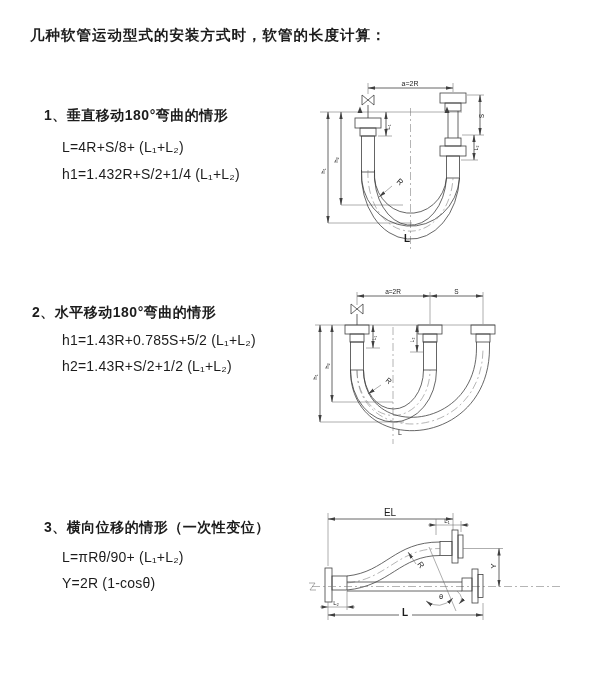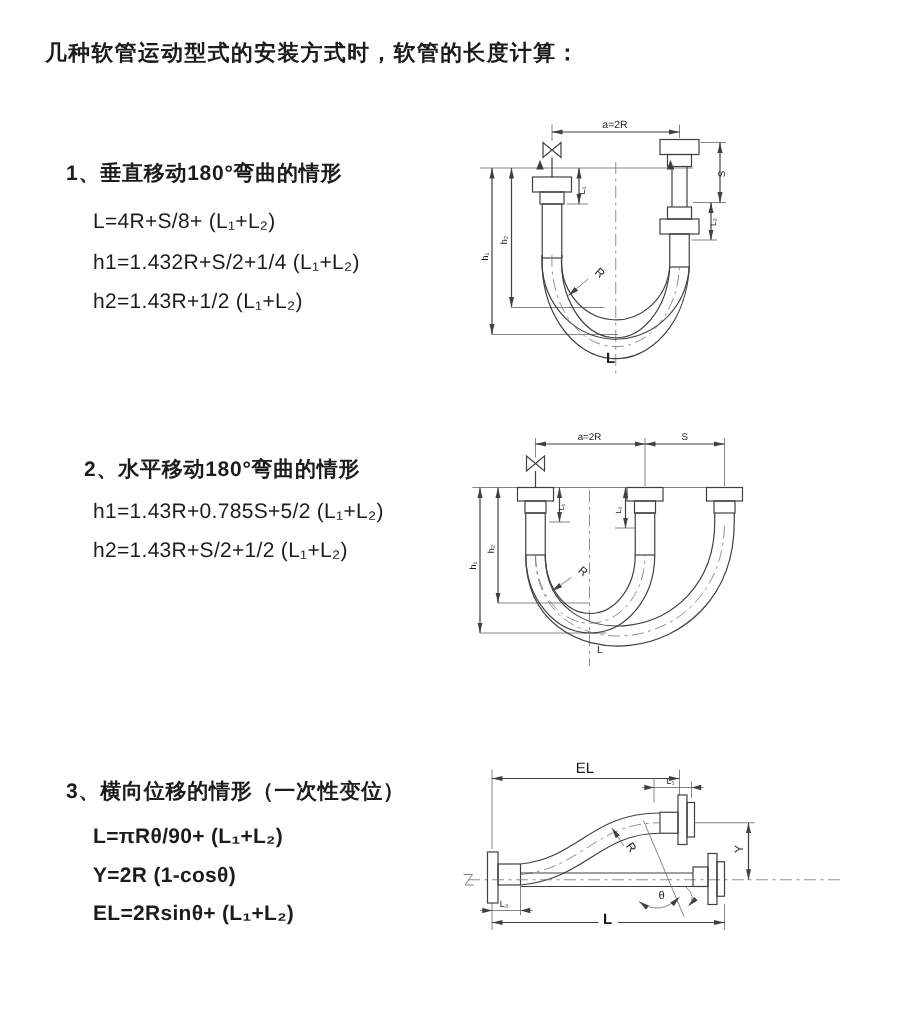--- a/index.html
+++ b/index.html
@@ -4,51 +4,49 @@
 <style>
   html,body{margin:0;padding:0;}
   body{width:600px;height:675px;background:#ffffff;position:relative;overflow:hidden;
        font-family:"Liberation Sans","DejaVu Sans",sans-serif;color:#1c1c1c;}
   .abs{position:absolute;}
   .title{left:30px;top:26px;font-size:14.5px;font-weight:bold;letter-spacing:1px;}
   .heading{font-size:14px;font-weight:bold;letter-spacing:0.5px;}
   .formulas{font-size:14px;letter-spacing:0.2px;}
   .f1 .line{line-height:26.5px;}
   .f2 .line{line-height:26px;}
-  .f3 .line{line-height:25.5px;font-weight:bold;}
+  .f3 .line{line-height:25.5px;}
   svg{position:absolute;overflow:visible;}
   svg text{font-family:"Liberation Sans","DejaVu Sans",sans-serif;fill:#1c1c1c;stroke:none;}
   .ln{stroke:#404040;stroke-width:0.8;fill:none;}
   .thin{stroke:#6b6b6b;stroke-width:0.55;fill:none;}
   .cl{stroke:#777;stroke-width:0.55;fill:none;stroke-dasharray:8 3 2 3;}
   .fillarr{fill:#404040;stroke:none;}
 </style>
 </head>
 <body>
 
 <div class="abs title">几种软管运动型式的安装方式时，软管的长度计算：</div>
 
 <div class="abs heading" style="left:44px;top:107px;">1、垂直移动180°弯曲的情形</div>
 <div class="abs formulas f1" style="left:62px;top:134px;">
   <div class="line">L=4R+S/8+ (L₁+L₂)</div>
   <div class="line">h1=1.432R+S/2+1/4 (L₁+L₂)</div>
-  <div class="line">h2=1.43R+1/2 (L₁+L₂)</div>
 </div>
 
-<div class="abs heading" style="left:56px;top:304px;">2、水平移动180°弯曲的情形</div>
+<div class="abs heading" style="left:32px;top:304px;">2、水平移动180°弯曲的情形</div>
 <div class="abs formulas f2" style="left:62px;top:327px;">
   <div class="line">h1=1.43R+0.785S+5/2 (L₁+L₂)</div>
   <div class="line">h2=1.43R+S/2+1/2 (L₁+L₂)</div>
 </div>
 
 <div class="abs heading" style="left:44px;top:519px;text-align:right;">3、横向位移的情形（一次性变位）</div>
 <div class="abs formulas f3" style="left:62px;top:545px;">
   <div class="line">L=πRθ/90+ (L₁+L₂)</div>
   <div class="line">Y=2R (1-cosθ)</div>
-  <div class="line">EL=2Rsinθ+ (L₁+L₂)</div>
 </div>
 
 <svg style="left:308px;top:70px;" width="235" height="190" viewBox="0 0 235 190">
   <defs>
     <marker id="ar1" markerWidth="10" markerHeight="6" refX="7" refY="2.5" orient="auto-start-reverse" markerUnits="userSpaceOnUse">
       <path d="M0,0.8 L7,2.5 L0,4.2 Z" fill="#404040"></path>
     </marker>
     <pattern id="hp1" width="3.5" height="3.5" patternUnits="userSpaceOnUse">
       <path d="M0,3.5 L3.5,0 M0,0 L3.5,3.5" stroke="#6a6a6a" stroke-width="0.55"></path>
     </pattern>

